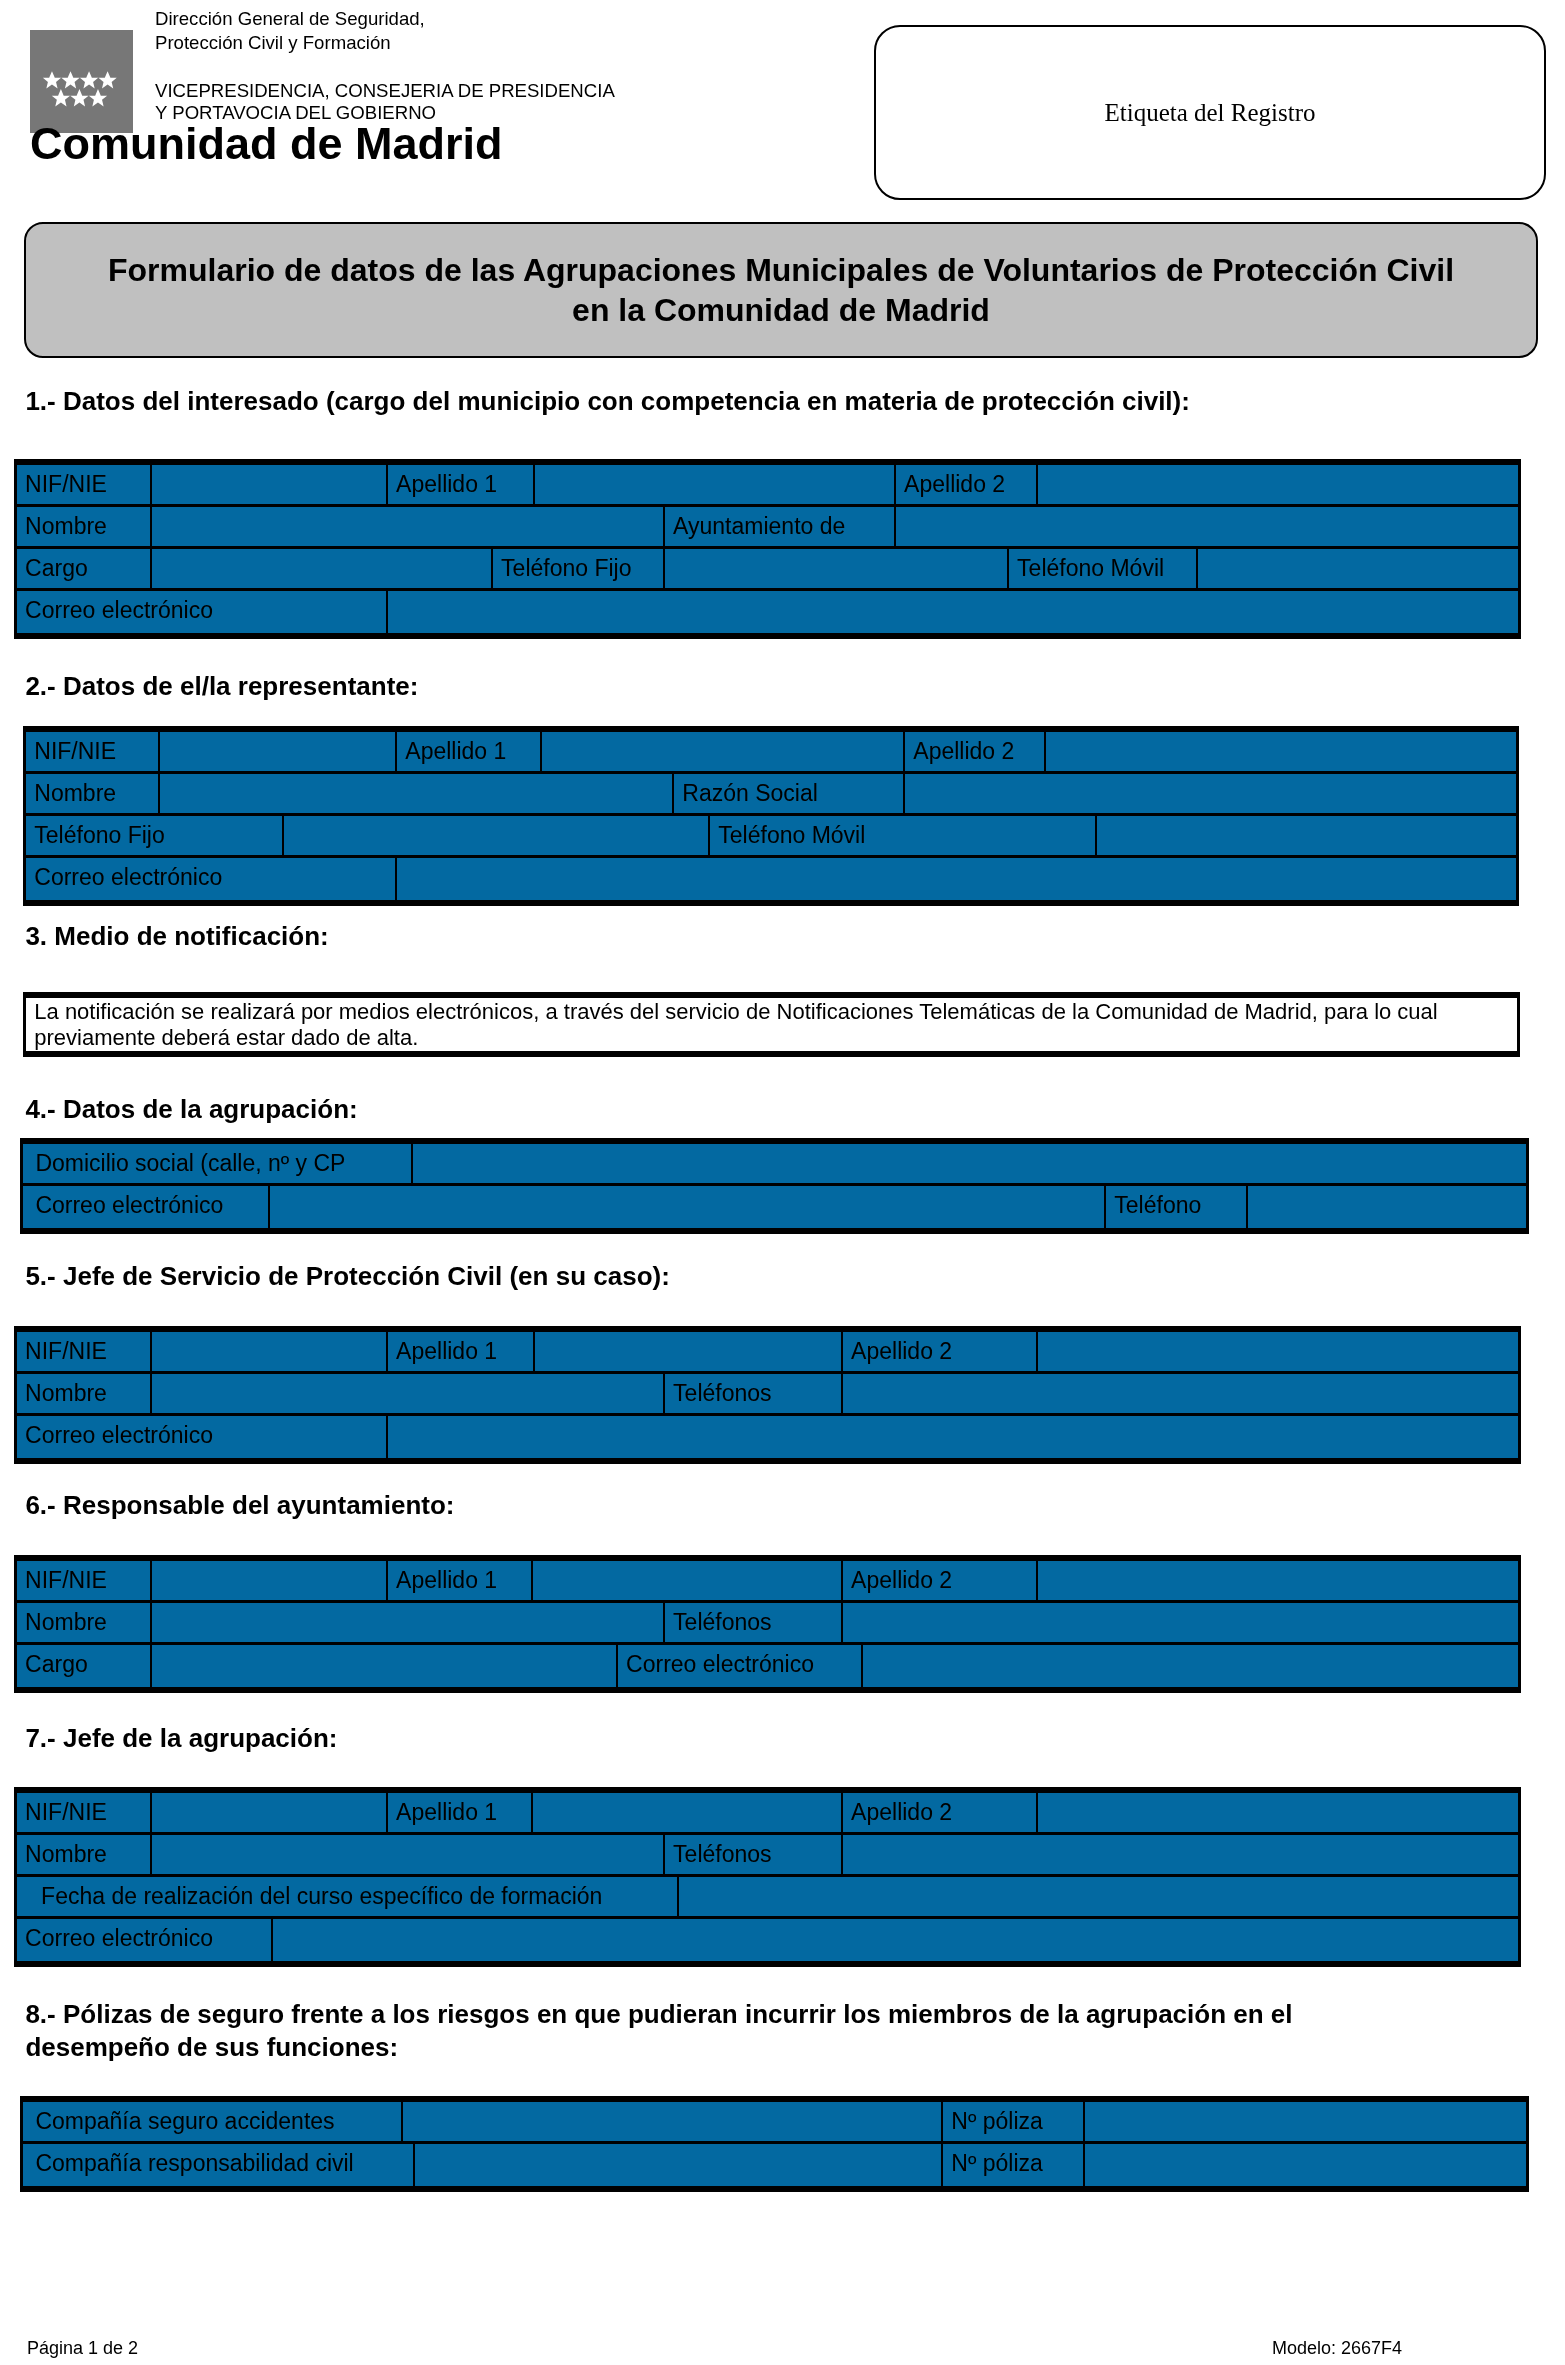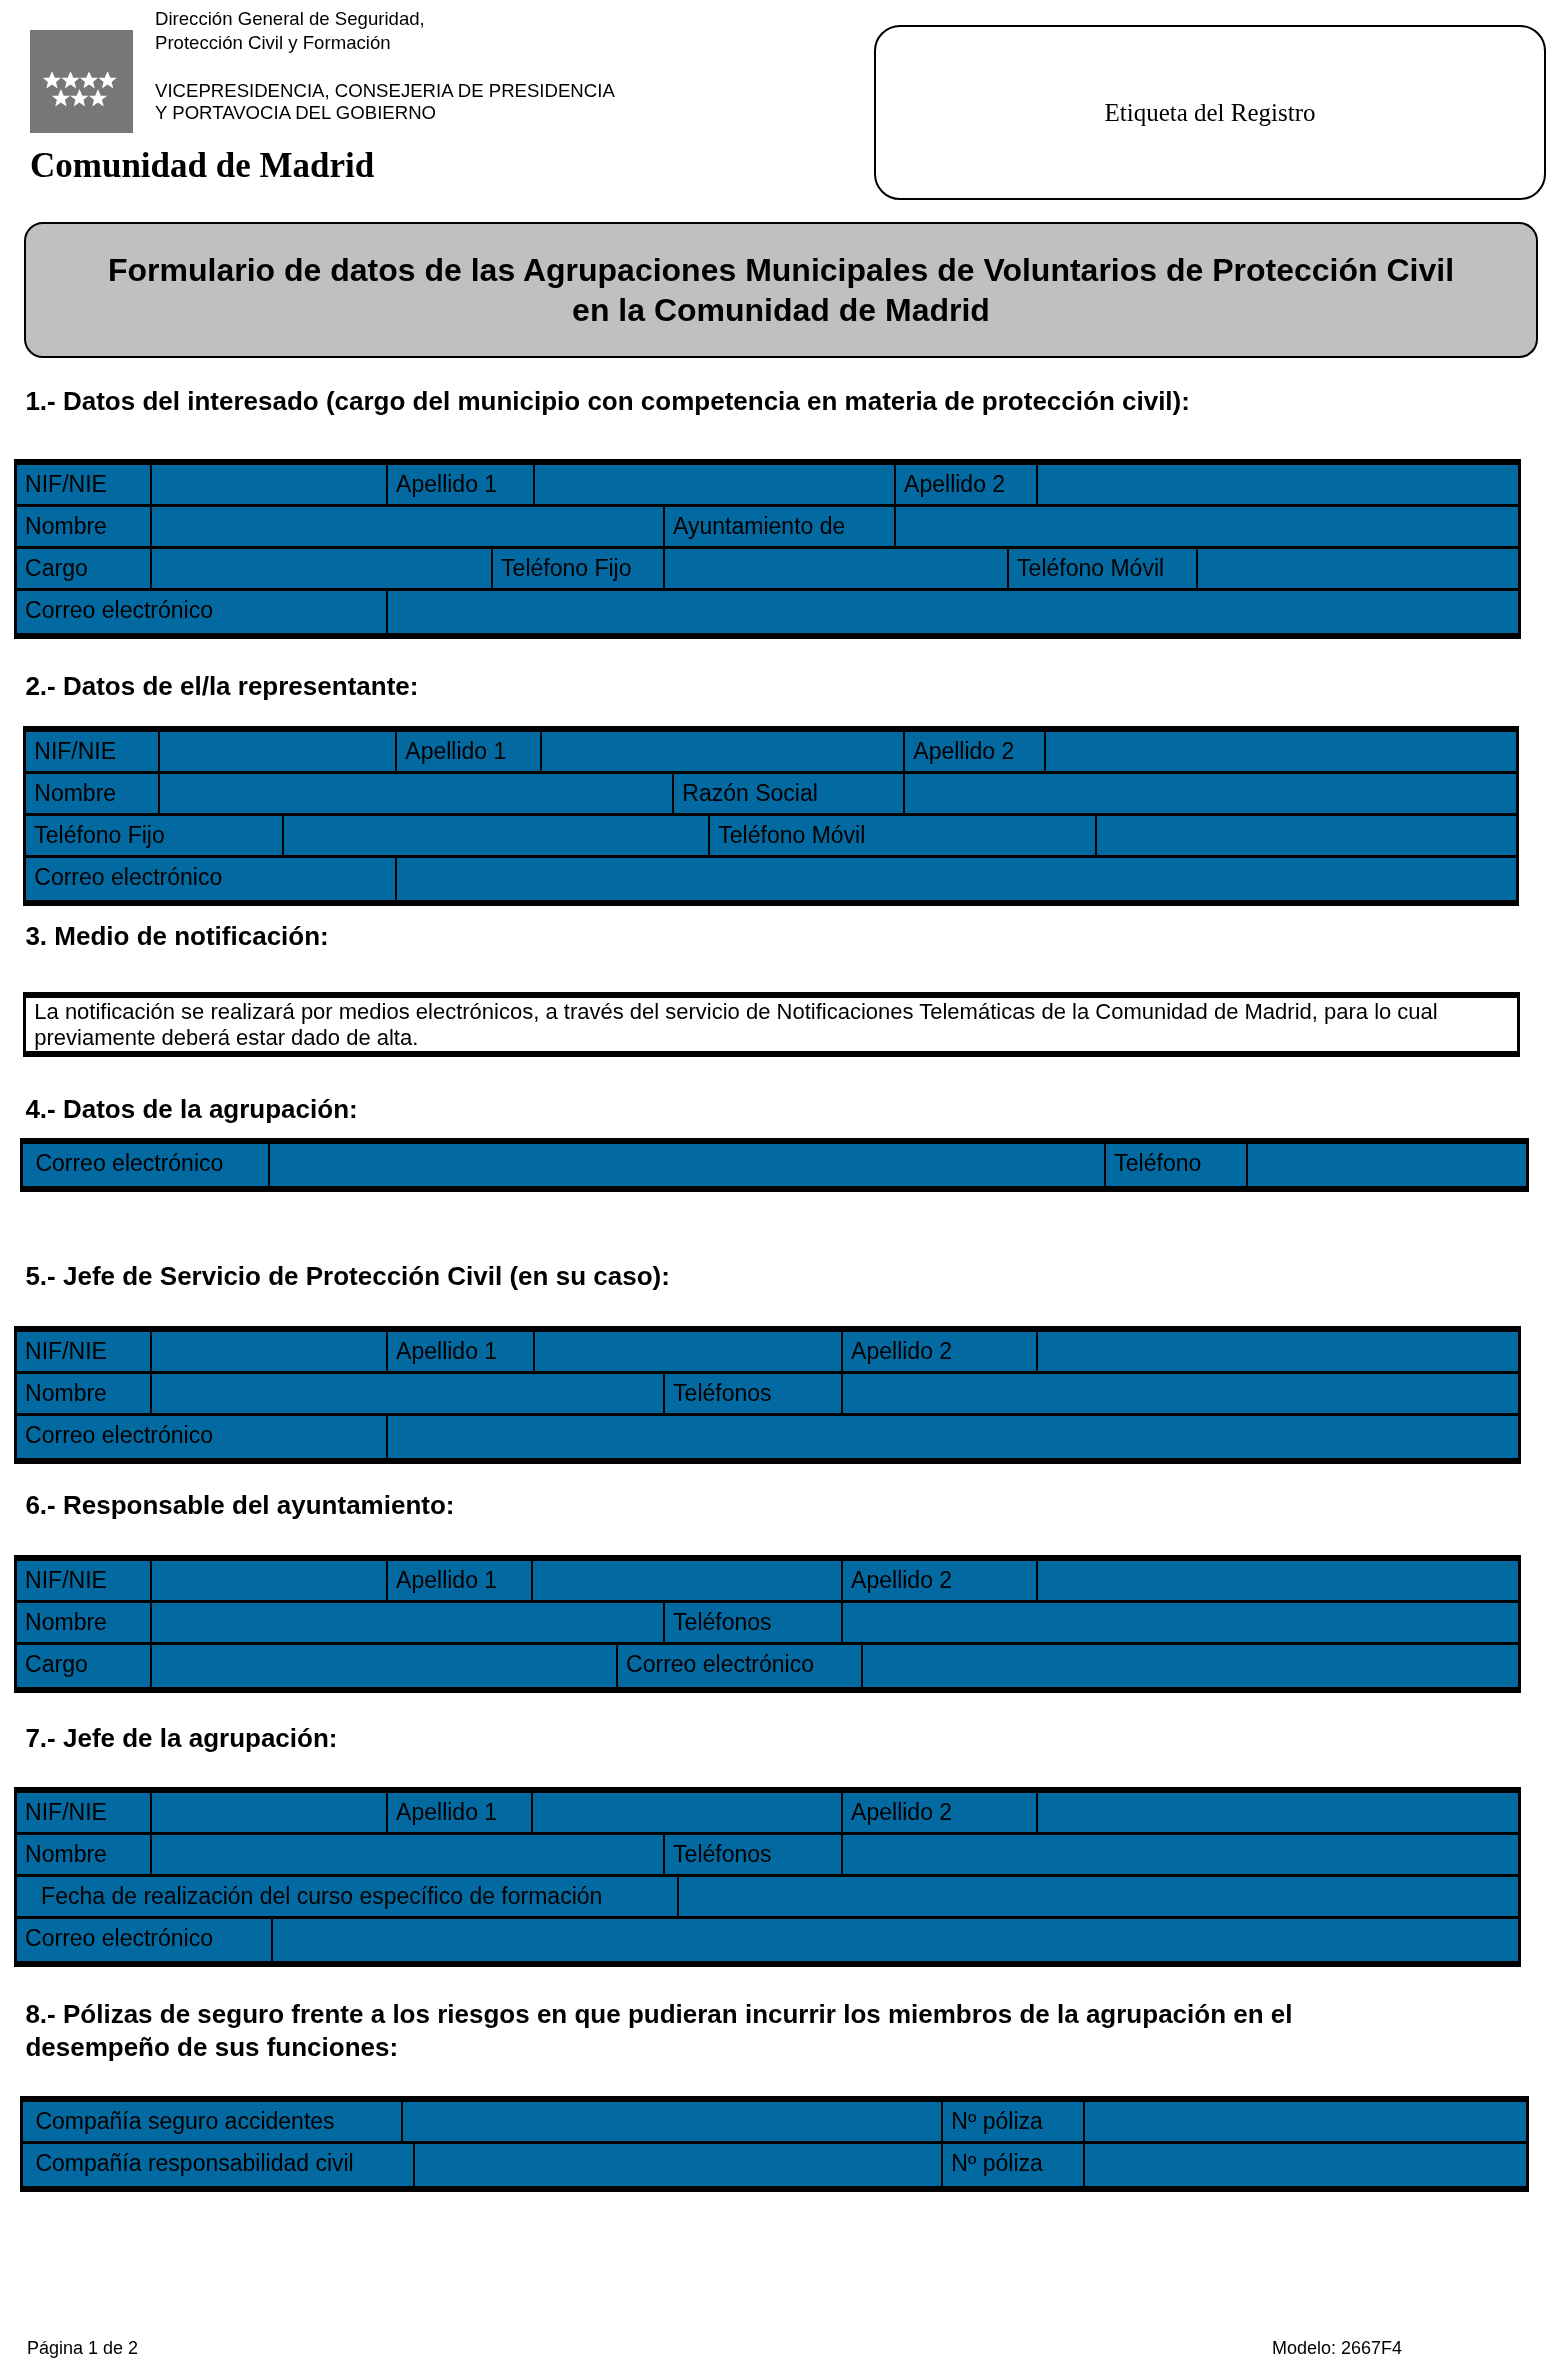--- a/index.html
+++ b/index.html
@@ -3,21 +3,21 @@
 <meta charset="utf-8">
 <style>
   html, body { margin:0; padding:0; background:#fff; }
   body { width:1565px; height:2366px; position:relative; overflow:hidden;
          font-family:"Liberation Sans", sans-serif; color:#000; }
   .abs { position:absolute; }
   
   .logo { left:30px; top:30px; width:103px; height:103px; background:#777777; }
   .logo svg { position:absolute; left:0; top:0; }
   .org-line { left:155px; font-size:18.6px; line-height:22px; white-space:nowrap; }
-  .brand { left:30px; top:138px; font-size:35px; font-weight:bold; line-height:55px; white-space:nowrap;font-family:Liberation Serif, serif; }
+  .brand { left:30px; top:116px; font-size:45px; font-weight:bold; line-height:55px; white-space:nowrap; }
   .reg-box { left:874px; top:25.4px; width:668px; height:171px; border:2.1px solid #000; border-radius:26px;
              display:flex; align-items:center; justify-content:center; box-sizing:content-box; }
   .reg-box span { font-family:"Liberation Serif", serif; font-size:25px; }
   .title-box { left:24px; top:222px; width:1510px; height:132px; border:2.1px solid #000; border-radius:19px;
                background:#c0c0c0; display:flex; flex-direction:column; align-items:center; justify-content:center; }
   .title-box div { font-size:32px; font-weight:bold; line-height:40px; text-align:center; white-space:nowrap; }
   
   .sec-h { left:25.4px; font-size:26px; font-weight:bold; line-height:33px; white-space:nowrap; }
   
   .ftable { position:absolute; border-top:6.2px solid #000; border-bottom:6.2px solid #000;
@@ -122,20 +122,24 @@
     <div class="cell input" style="left:369px;right:0;"></div>
   </div>
 </div>
 
 <div class="abs sec-h" style="top:920px;">3.  Medio de notificación:</div>
 <div class="notice">La notificación se realizará por medios electrónicos, a través del servicio de Notificaciones Telemáticas de la Comunidad de Madrid, para lo cual previamente deberá estar dado de alta.</div>
 
 <div class="abs sec-h" style="top:1093px;">4.- Datos de la agrupación:</div>
 <div class="ftable" style="left:20px; top:1138px; width:1509px;">
   <div class="frow">
+    <div class="cell first" style="left:0;width:388px;padding-left:12.4px;">Domicilio social (calle, nº y CP</div>
+    <div class="cell input" style="left:388px;right:0;"></div>
+  </div>
+  <div class="frow">
     <div class="cell first" style="left:0;width:245px;padding-left:12.4px;">Correo electrónico</div>
     <div class="cell input" style="left:245px;width:836px;"></div>
     <div class="cell" style="left:1081px;width:126px;">Teléfono</div>
     <div class="cell input" style="left:1223px;right:0;"></div>
   </div>
 </div>
 
 <div class="abs sec-h" style="top:1260px;">5.-  Jefe de Servicio de Protección Civil (en su caso):</div>
 <div class="ftable" style="left:13.8px; top:1326px; width:1507px;">
   <div class="frow">

